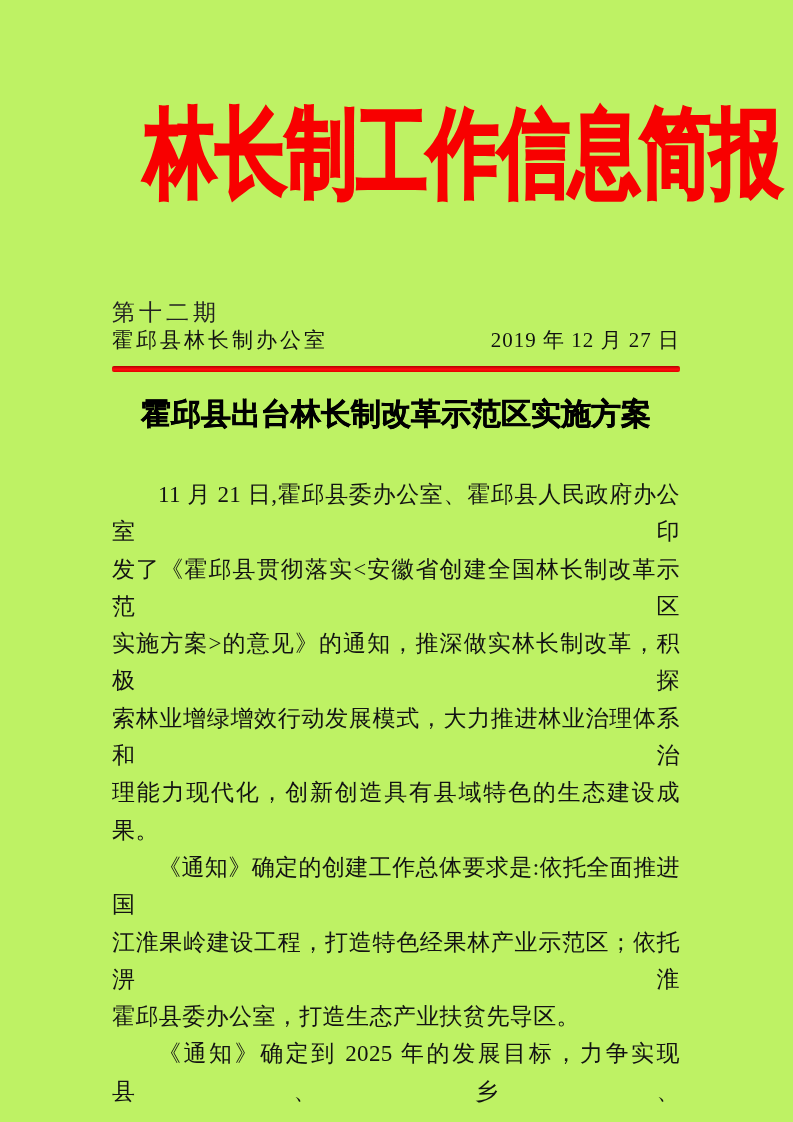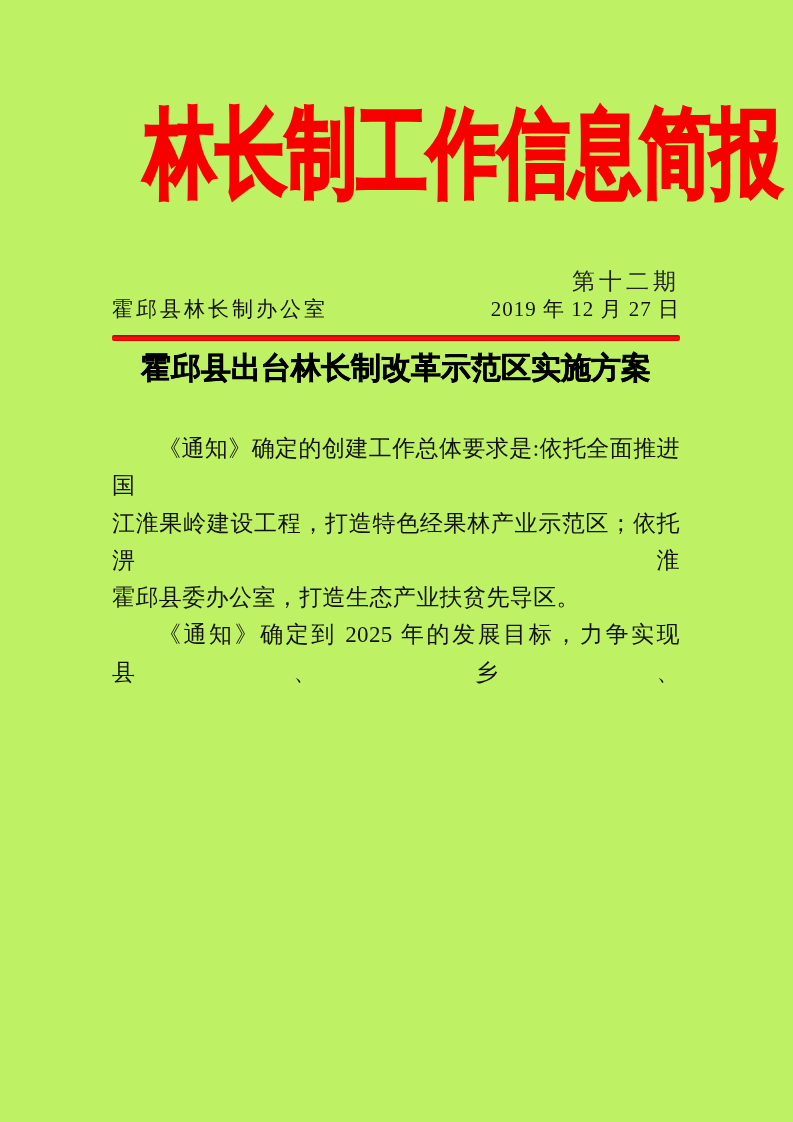--- a/index.html
+++ b/index.html
@@ -27,23 +27,23 @@
     white-space: nowrap;
     font-size: 80px;
     font-weight: 900;
     color: #f80000;
     -webkit-text-stroke: 2.6px #f80000;
     transform: scale(0.885, 1.2);
     transform-origin: center center;
   }
   
   .issue {
-    margin-top: 64px;
+    margin-top: 95px;
     line-height: 28px;
-    text-align: right;
+    text-align: left;
     font-size: 23px;
     letter-spacing: 4px;
     color: #222;
   }
   
   .meta-row {
     line-height: 26px;
     display: flex;
     justify-content: space-between;
     align-items: baseline;
@@ -53,21 +53,21 @@
   .meta-date { letter-spacing: 1px; font-family: Liberation Serif, serif; }
   
   .divider {
     margin-top: 13px;
     height: 6px;
     border-radius: 2px;
     background: linear-gradient(180deg, #b50000 0%, #ff0f0f 55%, #e20000 100%);
   }
   
   .headline {
-    margin-top: 10px;
+    margin-top: 25px;
     line-height: 34px;
     text-align: center;
     font-size: 30px;
     font-weight: bold;
     color: #000;
     -webkit-text-stroke: 0.5px #000;
     white-space: nowrap;
   }
   
   .body-text {
@@ -99,20 +99,27 @@
       <span class="meta-office">霍邱县林长制办公室</span>
       <span class="meta-date">2019 年 12 月 27 日</span>
     </div>
 
     <div class="divider"></div>
 
     <h2 class="headline">霍邱县出台林长制改革示范区实施方案</h2>
 
     <div class="body-text">
 
+      <div class="para">
+        <div class="line indent">11 月 21 日,霍邱县委办公室、霍邱县人民政府办公室印</div>
+        <div class="line">发了《霍邱县贯彻落实&lt;安徽省创建全国林长制改革示范区</div>
+        <div class="line">实施方案&gt;的意见》的通知，推深做实林长制改革，积极探</div>
+        <div class="line">索林业增绿增效行动发展模式，大力推进林业治理体系和治</div>
+        <div class="line short">理能力现代化，创新创造具有县域特色的生态建设成果。</div>
+      </div>
 
       <div class="para">
         <div class="line indent">《通知》确定的创建工作总体要求是:依托全面推进国</div>
         <div class="line">江淮果岭建设工程，打造特色经果林产业示范区；依托淠淮</div>
         <div class="line short">霍邱县委办公室，打造生态产业扶贫先导区。</div>
       </div>
 
       <div class="para">
         <div class="line indent">《通知》确定到 2025 年的发展目标，力争实现县、乡、</div>
 

